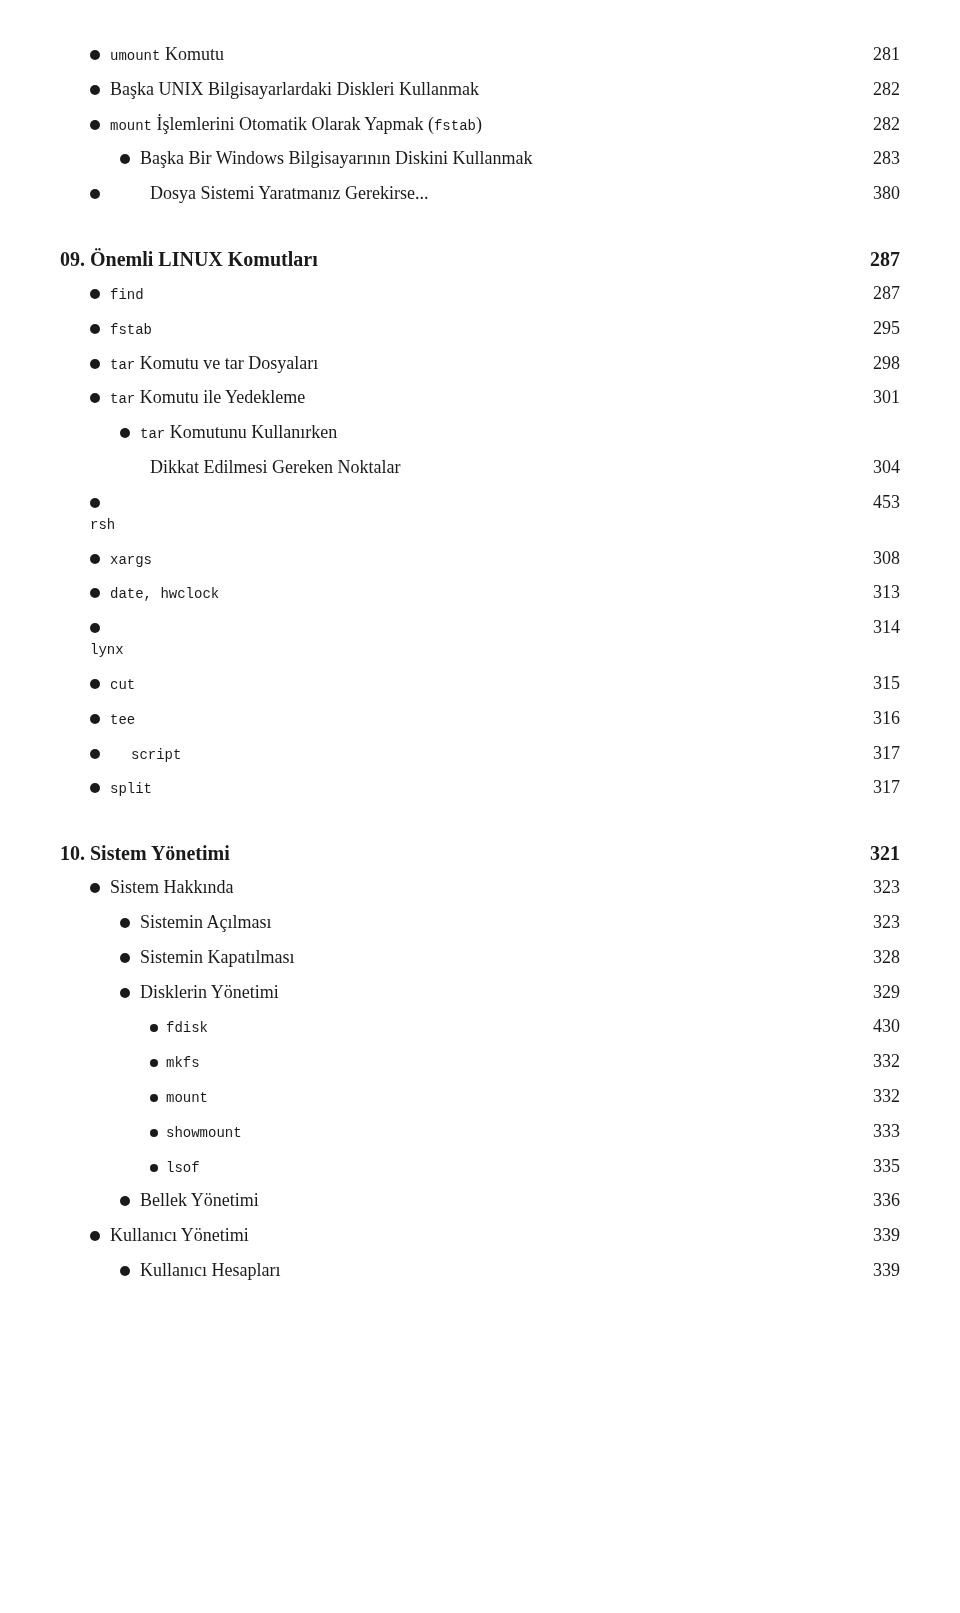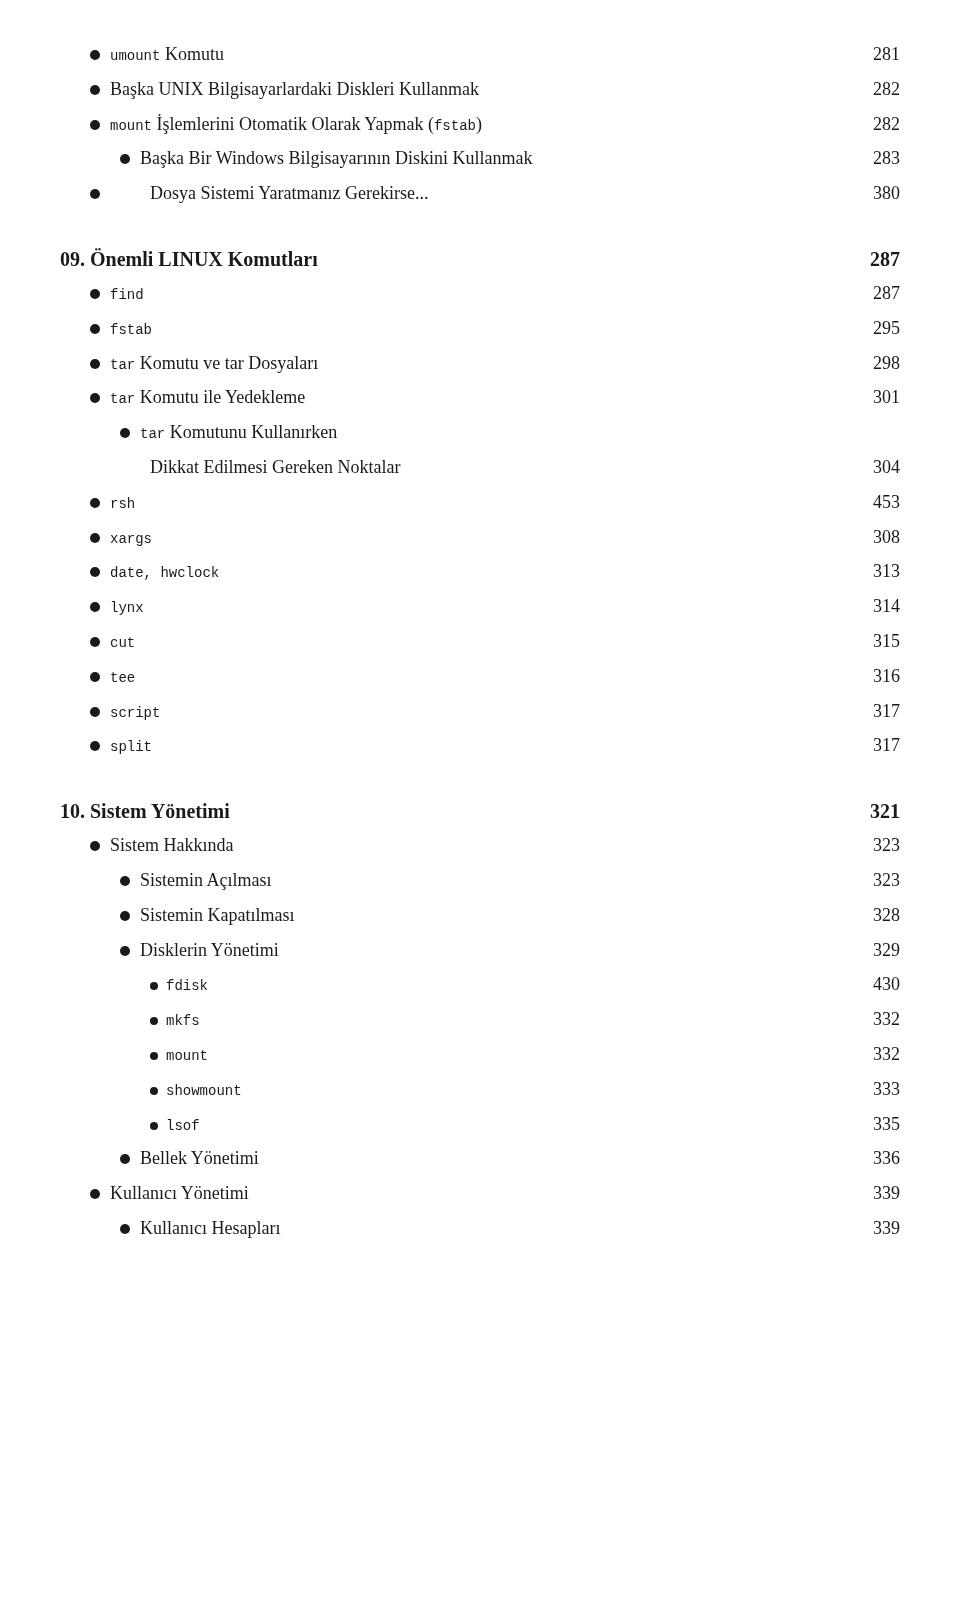--- a/index.html
+++ b/index.html
@@ -168,63 +168,63 @@
       </div>
       <div class="toc-page"></div>
     </div>
     <div class="toc-entry">
       <div class="toc-left" style="padding-left: 90px;">
         <span class="toc-label">Dikkat Edilmesi Gereken Noktalar</span>
       </div>
       <div class="toc-page">304</div>
     </div>
     <div class="toc-entry">
-      <div class="toc-left" style="padding-left: 30px;">
+      <div class="toc-left" style="padding-left: 30px; flex-direction: column;">
         <span class="bullet"></span>
         <span class="toc-label"><code>rsh</code></span>
       </div>
       <div class="toc-page">453</div>
     </div>
     <div class="toc-entry">
       <div class="toc-left" style="padding-left: 30px;">
         <span class="bullet"></span>
         <span class="toc-label"><code>xargs</code></span>
       </div>
       <div class="toc-page">308</div>
     </div>
     <div class="toc-entry">
       <div class="toc-left" style="padding-left: 30px;">
         <span class="bullet"></span>
         <span class="toc-label"><code>date, hwclock</code></span>
       </div>
       <div class="toc-page">313</div>
     </div>
     <div class="toc-entry">
-      <div class="toc-left" style="padding-left: 30px;">
+      <div class="toc-left" style="padding-left: 30px; flex-direction: column;">
         <span class="bullet"></span>
         <span class="toc-label"><code>lynx</code></span>
       </div>
       <div class="toc-page">314</div>
     </div>
     <div class="toc-entry">
       <div class="toc-left" style="padding-left: 30px;">
         <span class="bullet"></span>
         <span class="toc-label"><code>cut</code></span>
       </div>
       <div class="toc-page">315</div>
     </div>
     <div class="toc-entry">
       <div class="toc-left" style="padding-left: 30px;">
         <span class="bullet"></span>
         <span class="toc-label"><code>tee</code></span>
       </div>
       <div class="toc-page">316</div>
     </div>
     <div class="toc-entry">
-      <div class="toc-left" style="padding-left: 30px;">
+      <div class="toc-left" style="padding-left: 30px; gap: 21px;">
         <span class="bullet"></span>
         <span class="toc-label"><code>script</code></span>
       </div>
       <div class="toc-page">317</div>
     </div>
     <div class="toc-entry">
       <div class="toc-left" style="padding-left: 30px;">
         <span class="bullet"></span>
         <span class="toc-label"><code>split</code></span>
       </div>

